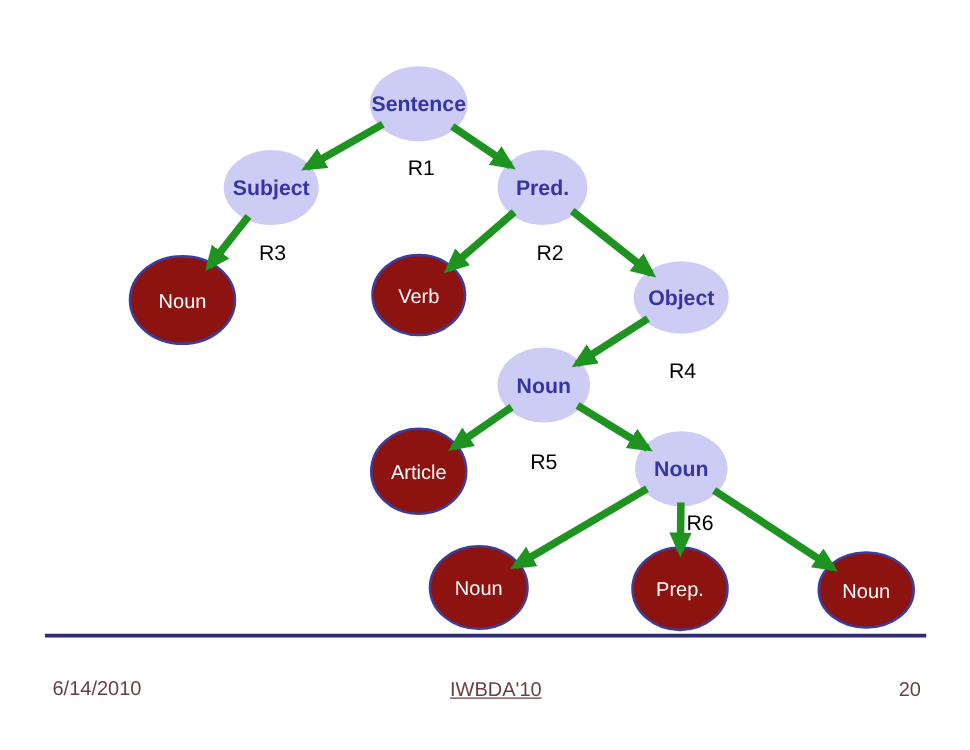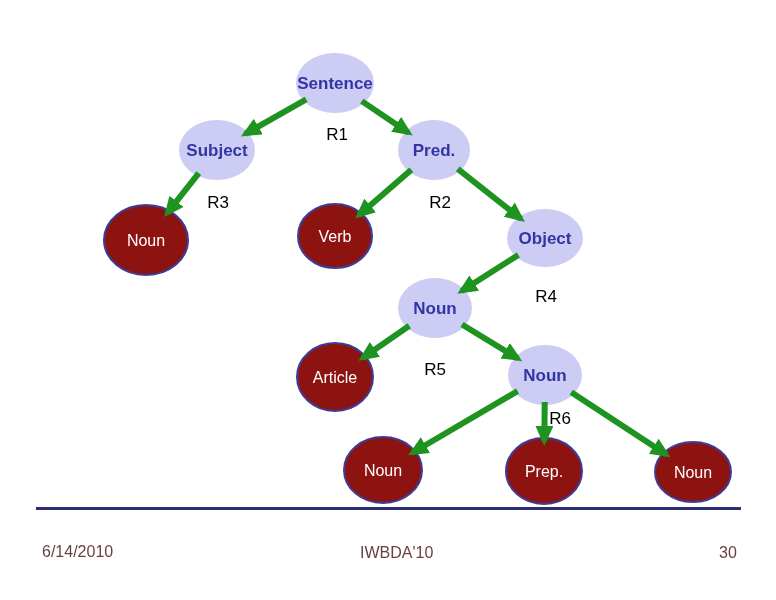--- a/index.html
+++ b/index.html
@@ -92,15 +92,15 @@
       <line x1="571.2656898536219" y1="392.21467510676575" x2="666.2714176429165" y2="454.4819426443439" stroke="#1f9320" stroke-width="6" marker-end="url(#arrowhead)"></line>
       <text x="337" y="140" text-anchor="middle" fill="#000000" class="edge-label">R1</text>
       <text x="218" y="208" text-anchor="middle" fill="#000000" class="edge-label">R3</text>
       <text x="440" y="208" text-anchor="middle" fill="#000000" class="edge-label">R2</text>
       <text x="546" y="302" text-anchor="middle" fill="#000000" class="edge-label">R4</text>
       <text x="435" y="375" text-anchor="middle" fill="#000000" class="edge-label">R5</text>
       <text x="560" y="424" text-anchor="middle" fill="#000000" class="edge-label">R6</text>
     </svg>
   <div class="divider" style="background: rgb(45, 45, 114);"></div>
   <div class="footer-text footer-date" style="color: rgb(105, 63, 63);">6/14/2010</div>
-  <div class="footer-text footer-event" style="color: rgb(105, 63, 63);">IWBDA'10</div>
-  <div class="footer-text footer-num" style="color: rgb(105, 63, 63);">30</div>
+  <div class="footer-text footer-event" style="color: rgb(105, 63, 63); text-decoration: underline;">IWBDA'10</div>
+  <div class="footer-text footer-num" style="color: rgb(105, 63, 63);">20</div>
 </div>
 
 </body></html>

